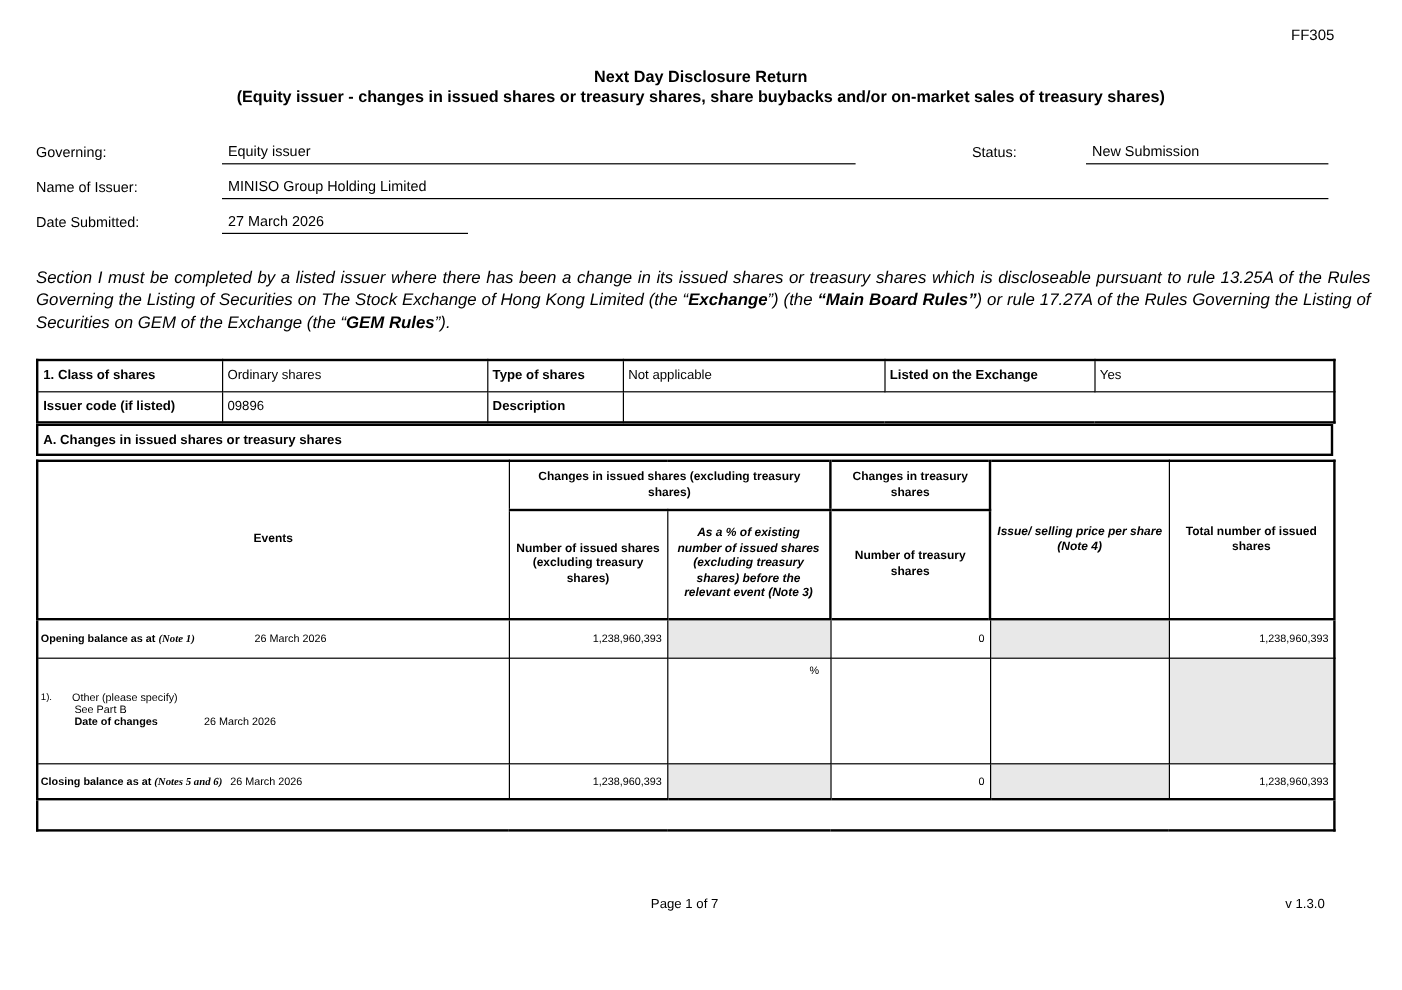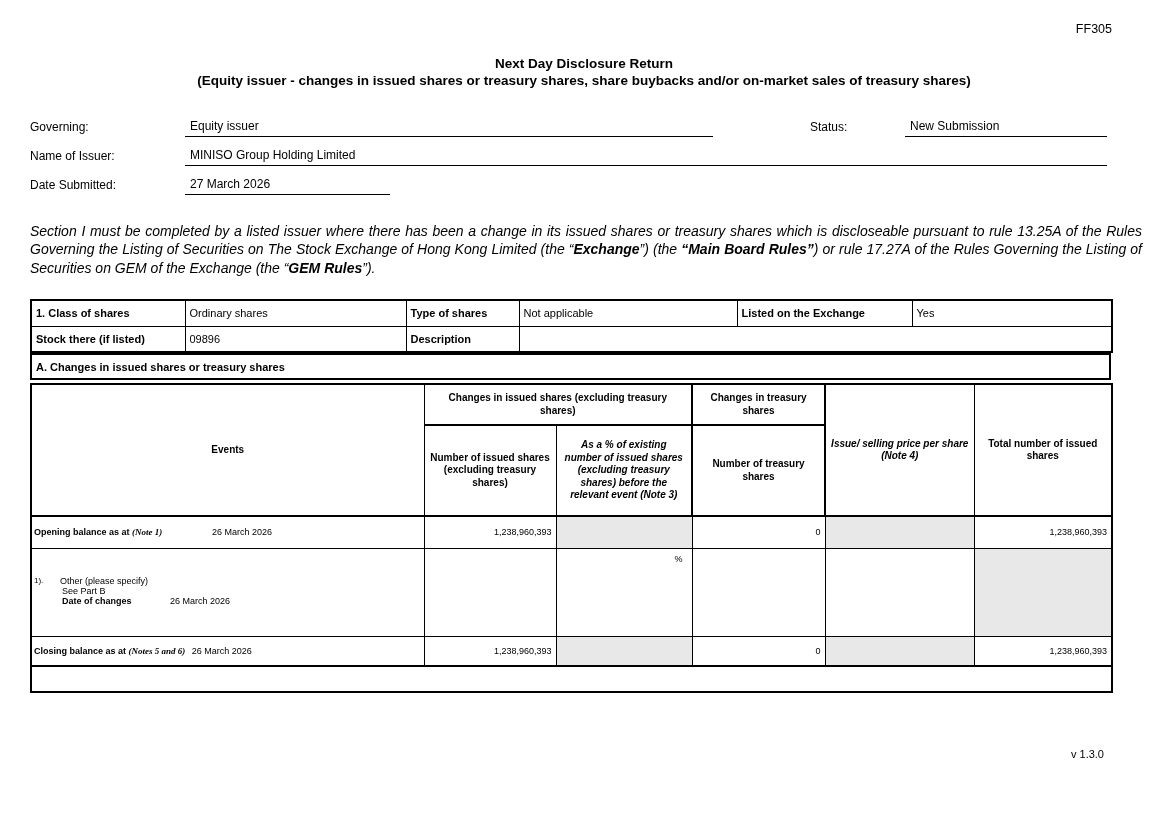--- a/index.html
+++ b/index.html
@@ -111,21 +111,21 @@
     <tbody>
         <tr>
       <td class="lbl">1. Class of shares</td>
       <td>Ordinary shares</td>
       <td class="lbl">Type of shares</td>
       <td>Not applicable</td>
       <td class="lbl">Listed on the Exchange</td>
       <td>Yes</td>
     </tr>
     <tr>
-      <td class="lbl">Stock there (if listed)</td>
+      <td class="lbl">Issuer code (if listed)</td>
       <td>09896</td>
       <td class="lbl">Description</td>
       <td colspan="3"></td>
     </tr>
   </tbody>
     </table>
 
   <div class="bar bar-parta">A. Changes in issued shares or treasury shares</div>
 
   <table class="bigtab">
@@ -184,15 +184,16 @@
       <td class="num close-bottom">0</td>
       <td class="shaded close-bottom"></td>
       <td class="num close-bottom">1,238,960,393</td>
     </tr>
     <tr class="r-empty">
       <td colspan="6"></td>
     </tr>
   </tbody>
     </table>
 
+  <div class="footer-page">Page 1 of 7</div>
   <div class="footer-ver">v 1.3.0</div>
 
 </div>
 
 </body></html>

